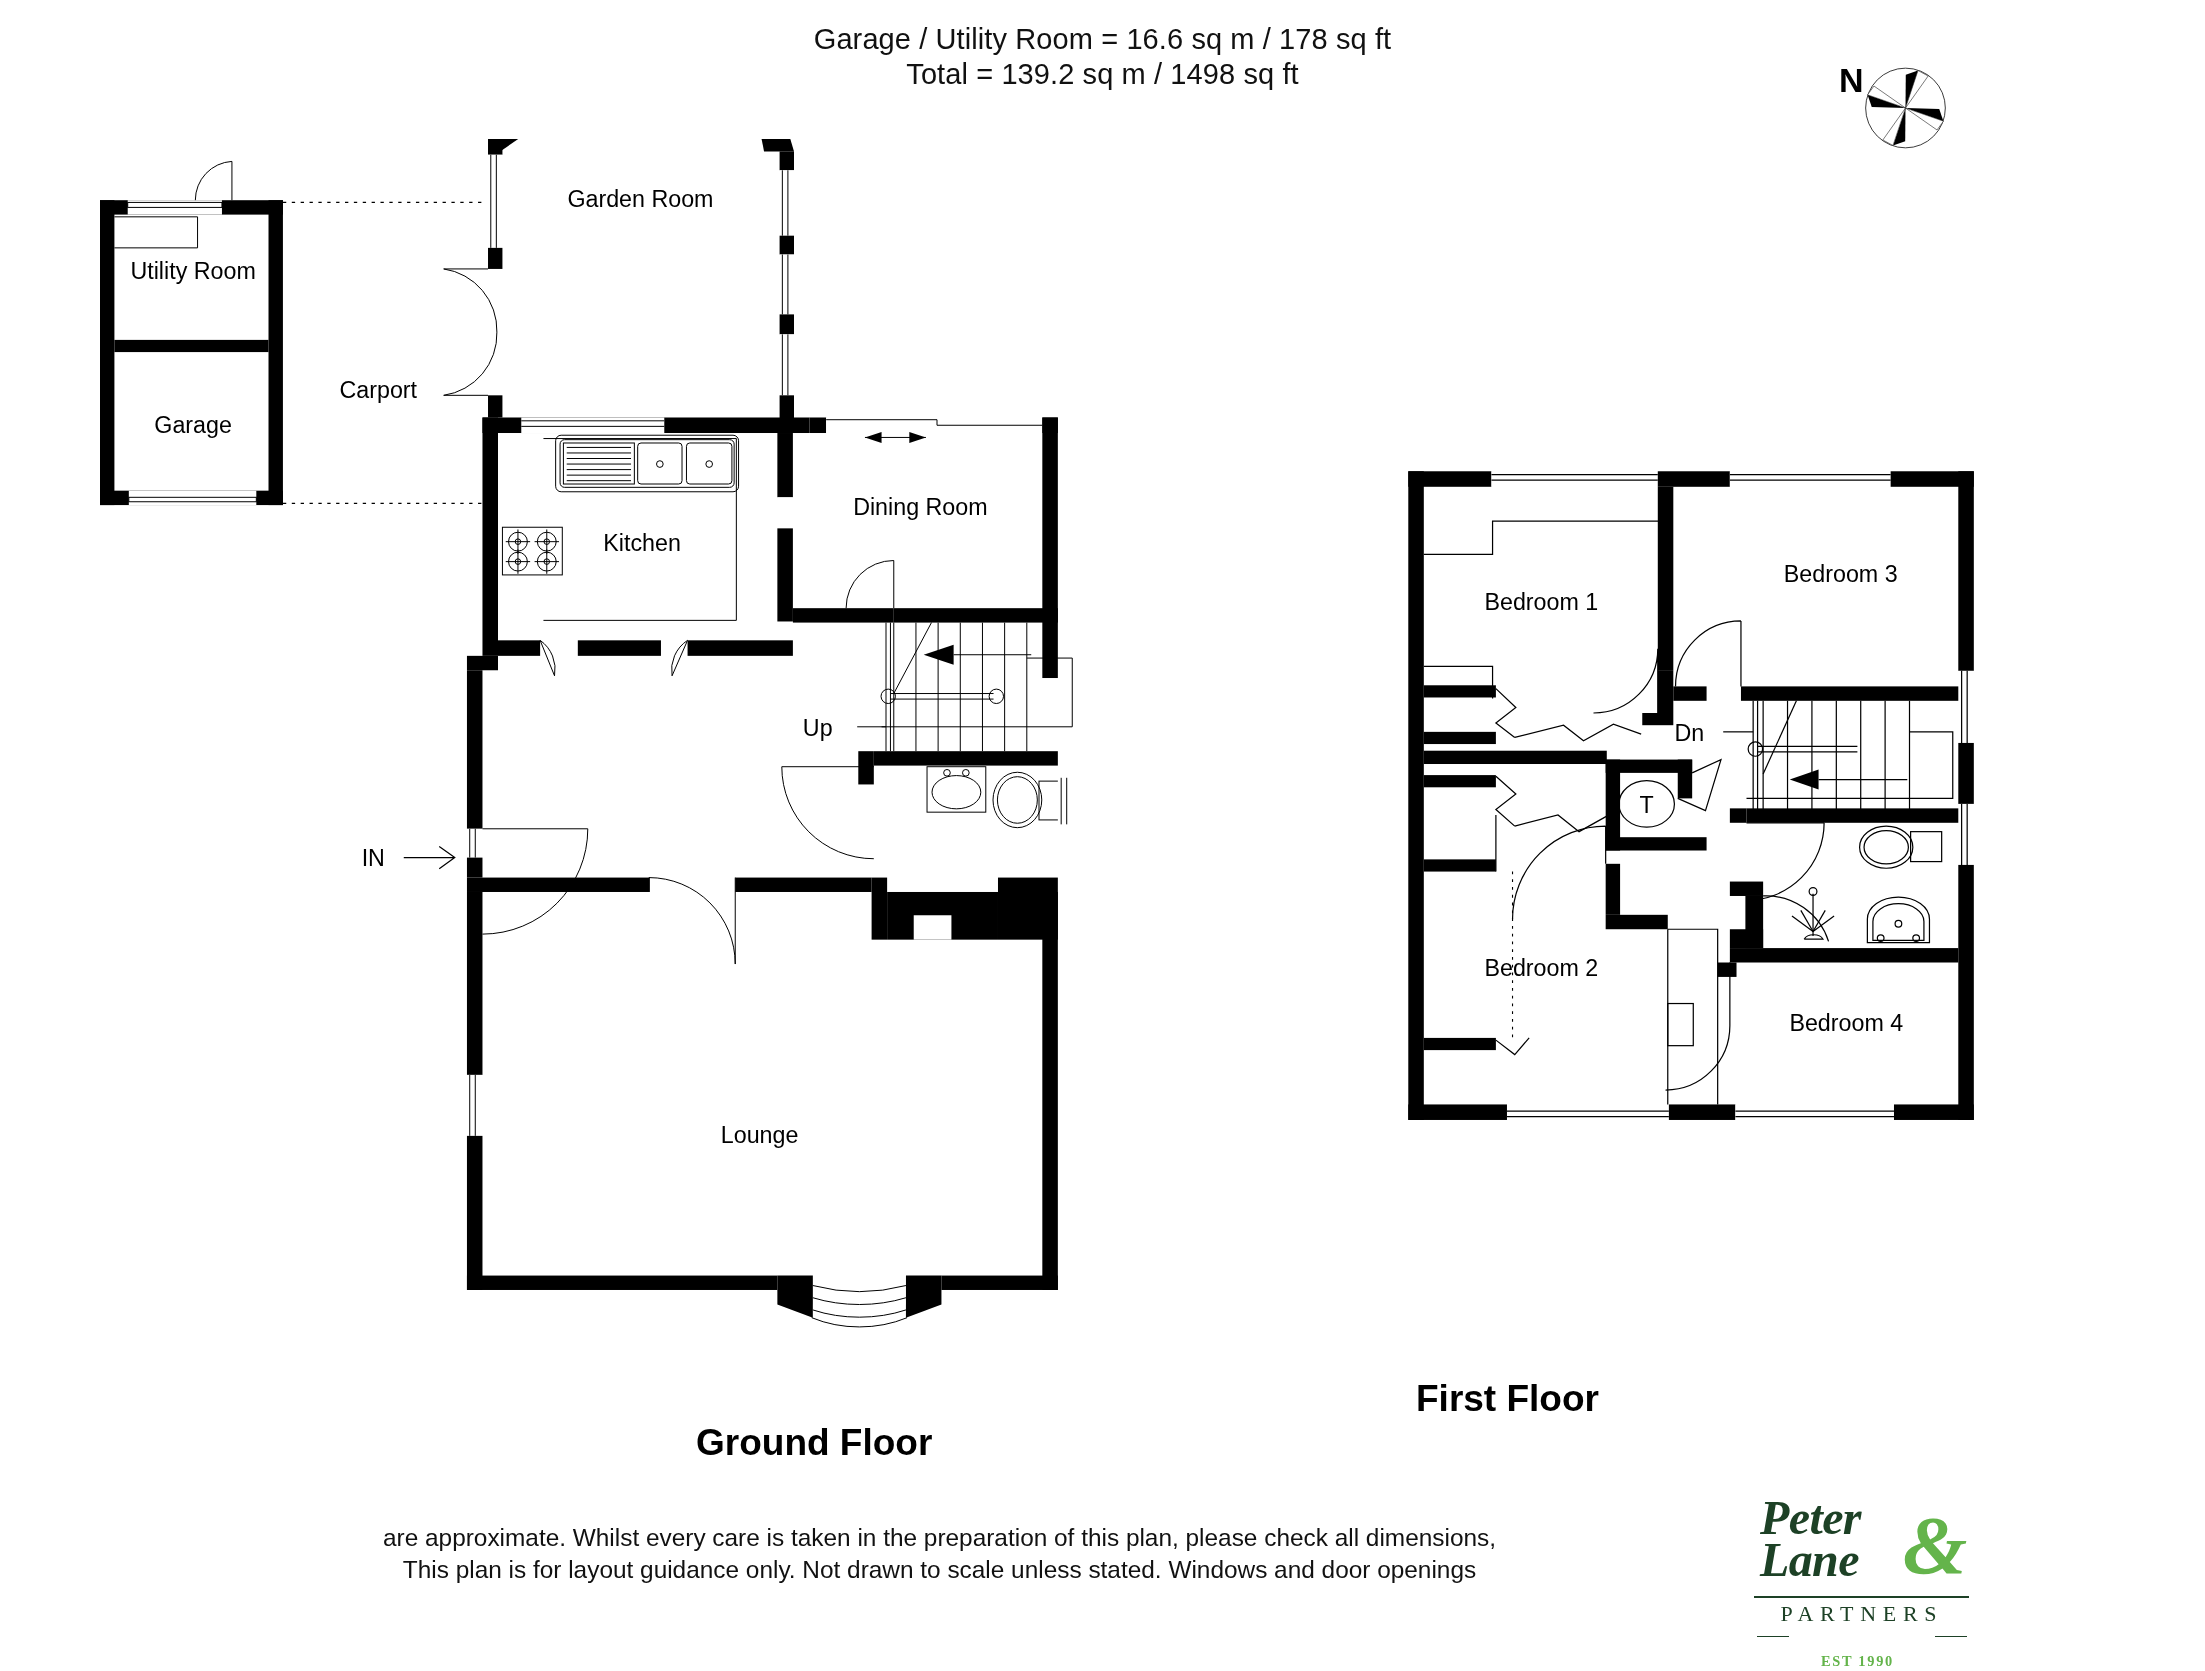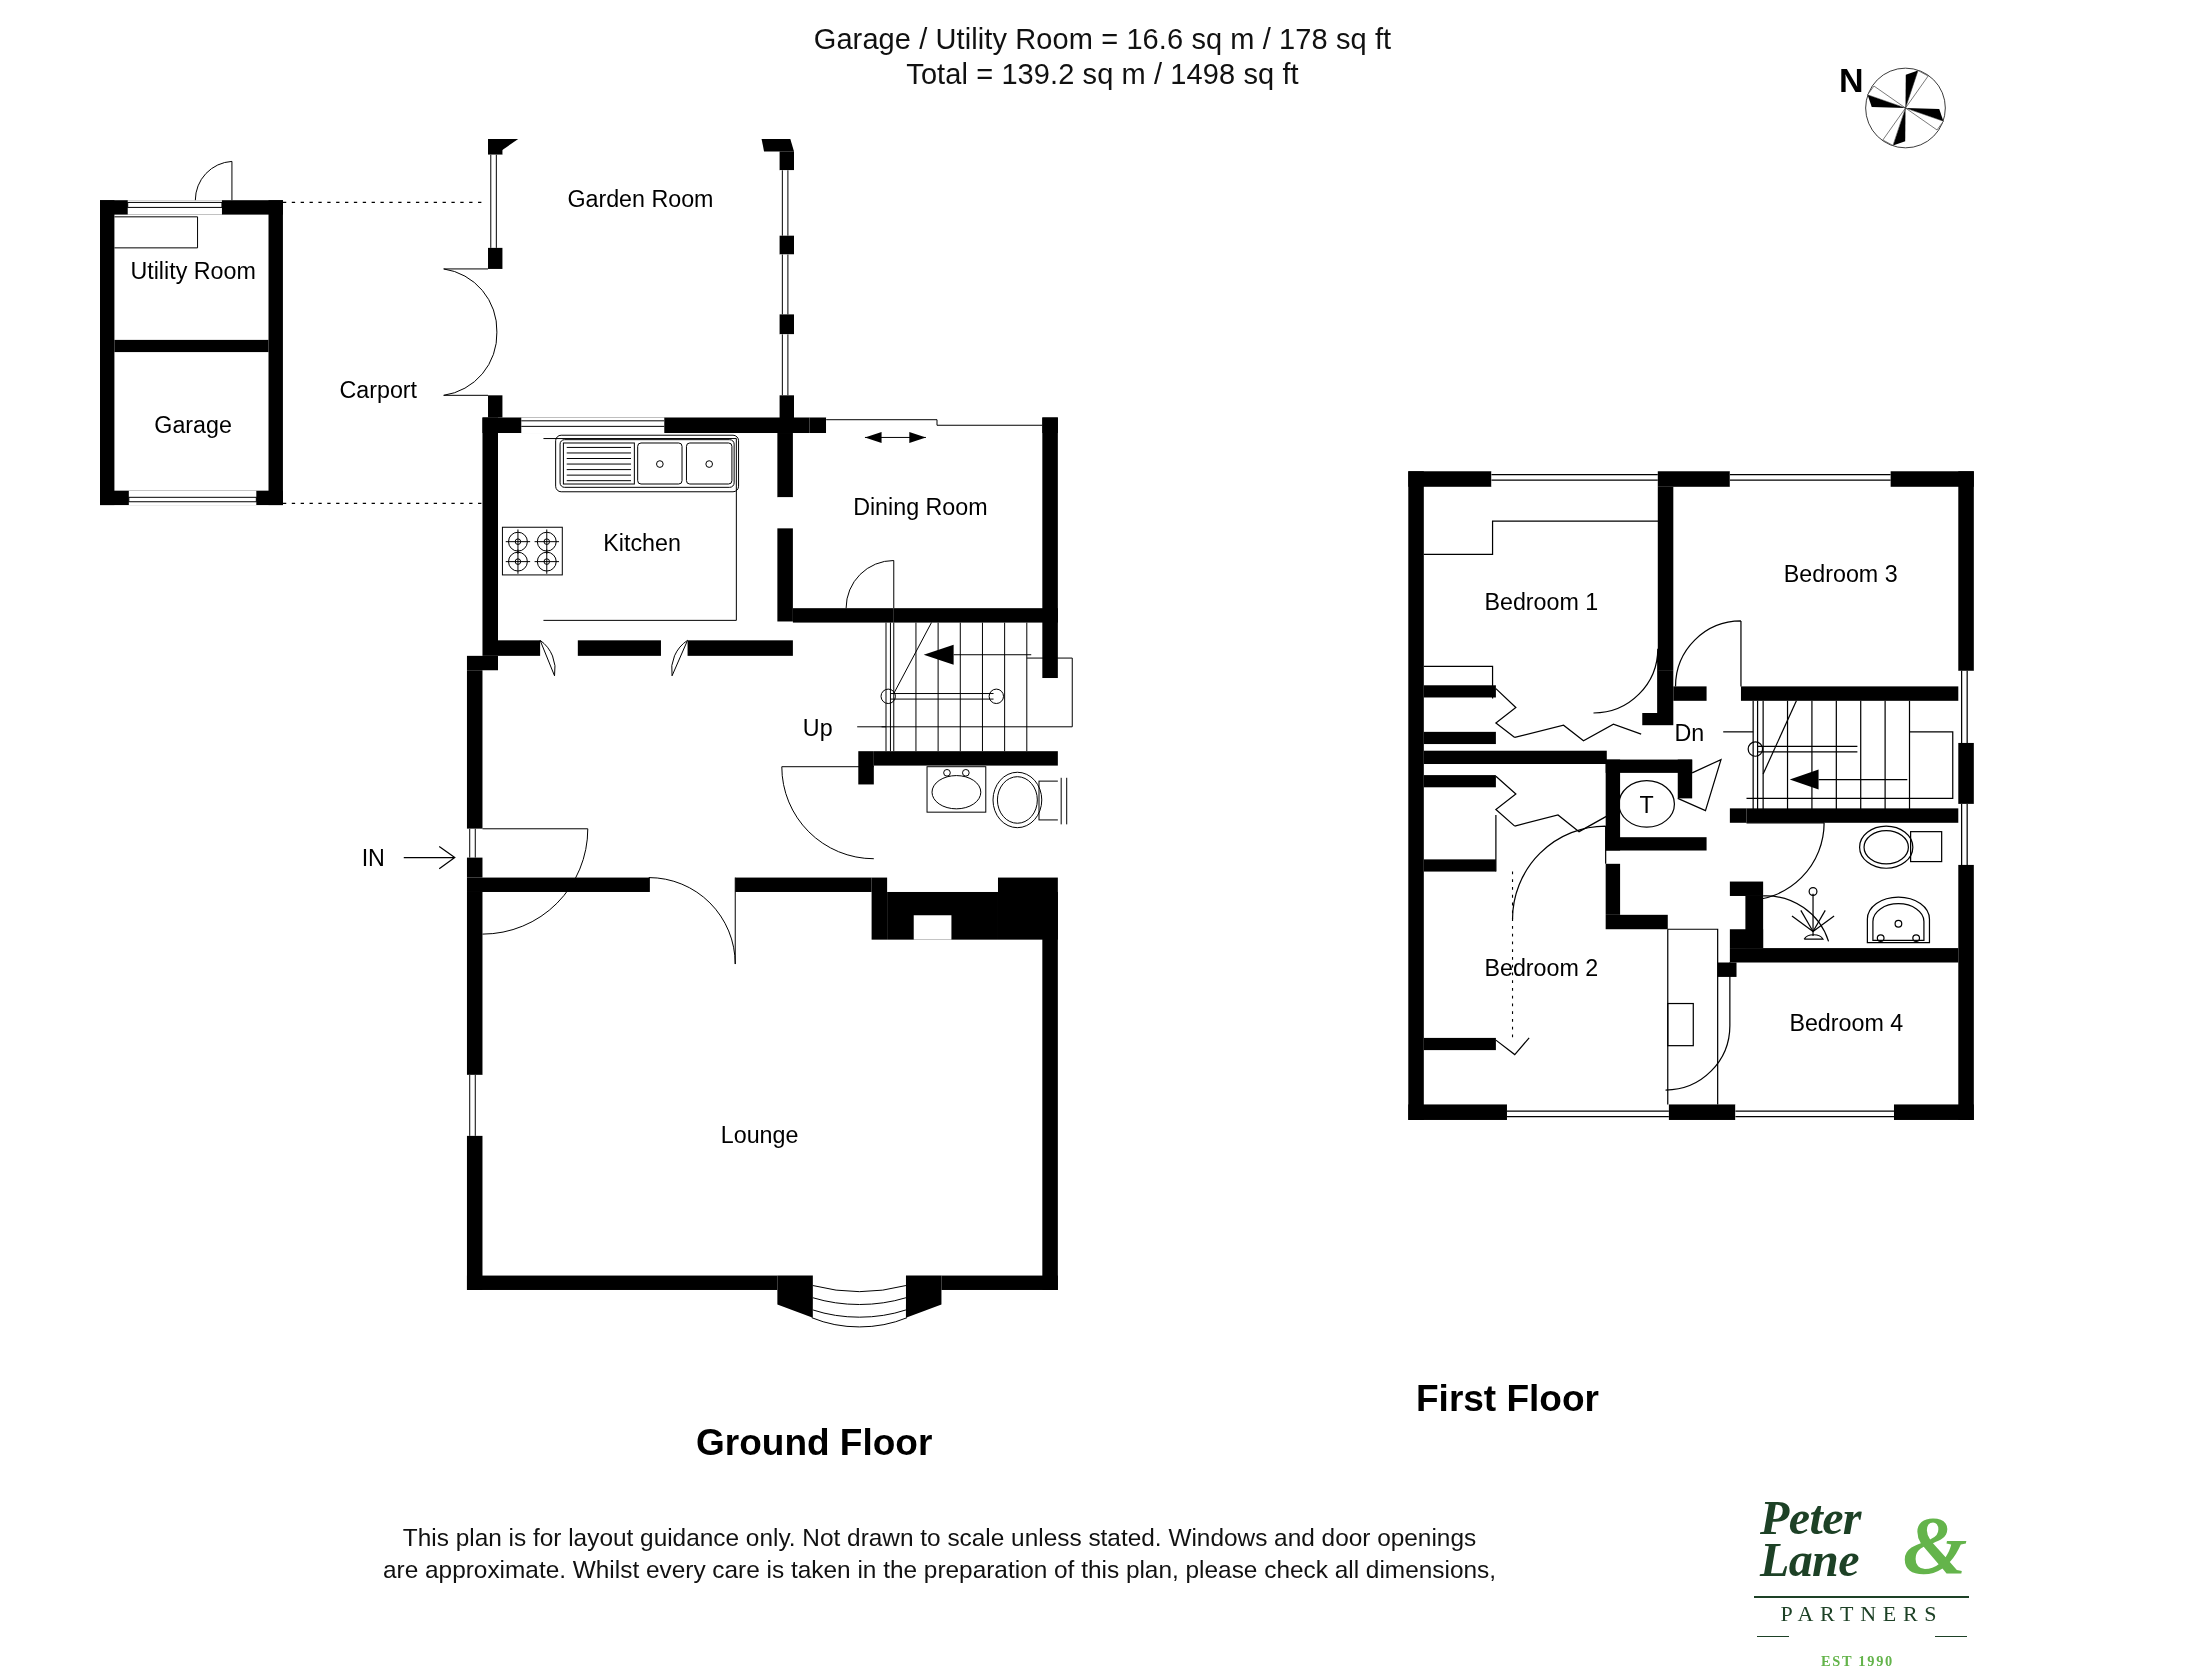--- a/index.html
+++ b/index.html
@@ -627,22 +627,22 @@
     <path class="t2" d="M640 946 L640 1060 M640 1060 A116 116 0 0 1 524 1176"></path>
     <text class="rl2" x="850" y="1070">Bedroom 4</text>
   </g>
 </svg>
 </div>
 
 <div class="floor-caption" id="ground-floor-caption">Ground Floor</div>
 <div class="floor-caption" id="first-floor-caption">First Floor</div>
 
 <div class="footer">
+  <div class="fline">are approximate. Whilst every care is taken in the preparation of this plan, please check all dimensions,</div>
   <div class="fline">This plan is for layout guidance only. Not drawn to scale unless stated. Windows and door openings</div>
-  <div class="fline">are approximate. Whilst every care is taken in the preparation of this plan, please check all dimensions,</div>
 </div>
 
 <div class="logo">
   <div class="lwrap">
     <div class="ltop">Peter</div>
     <div class="ltop">Lane</div>
     <div class="amp">&amp;</div>
     <div class="rule"></div>
     <div class="partners">PARTNERS</div>
     <div class="estline l"></div>

